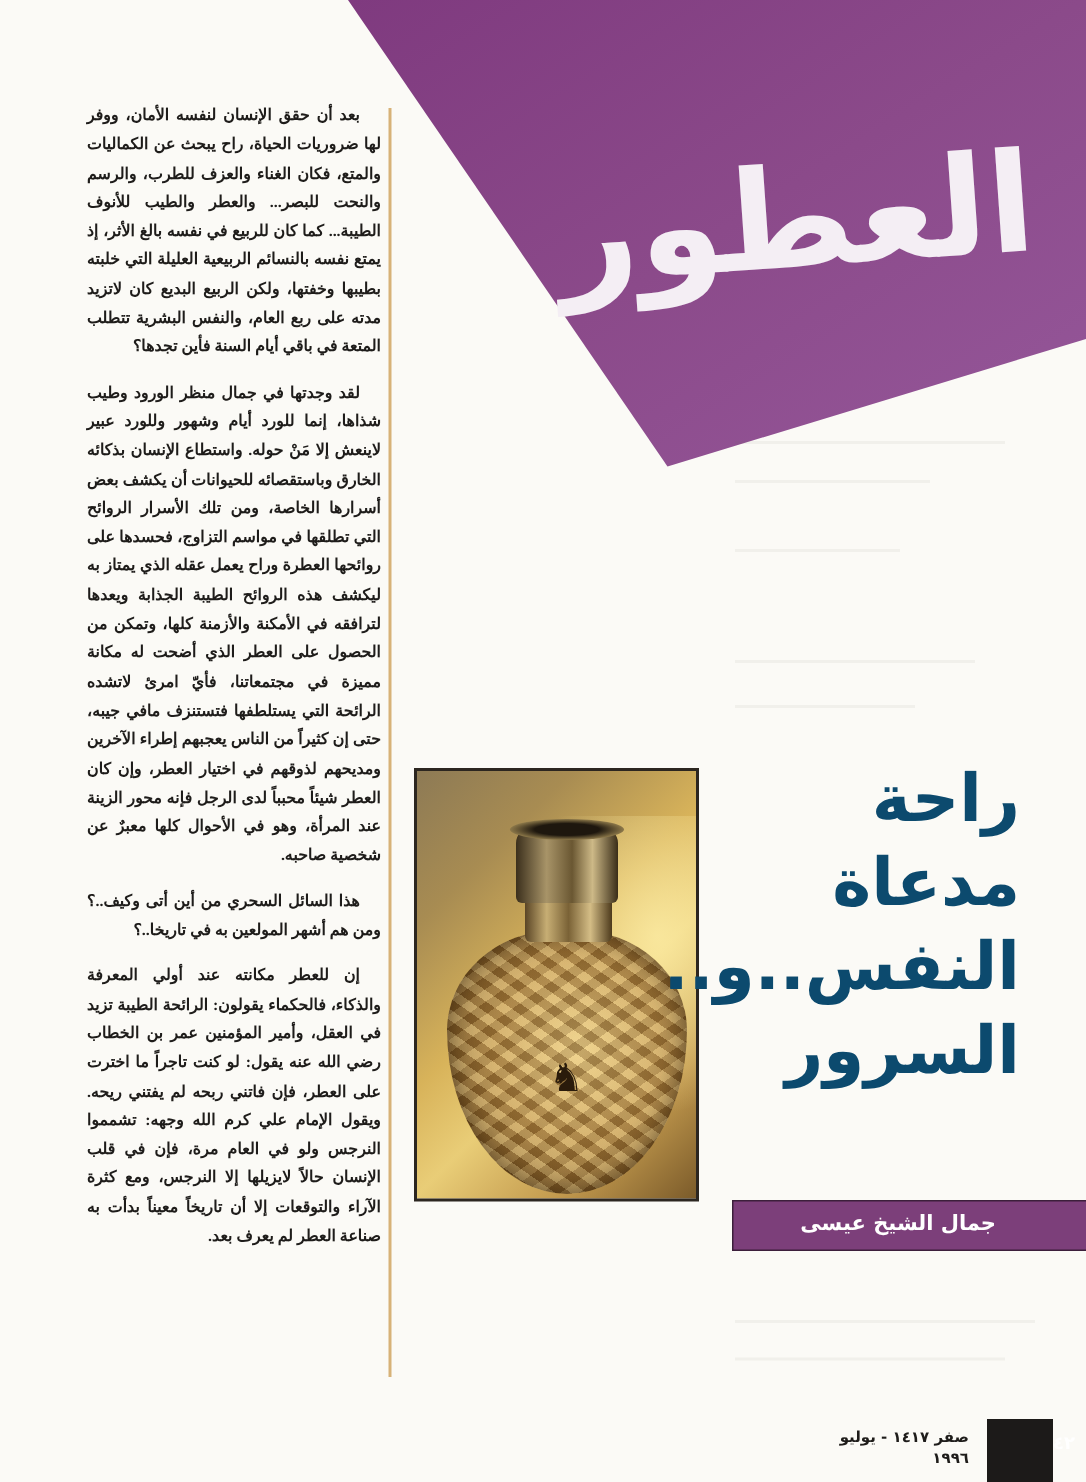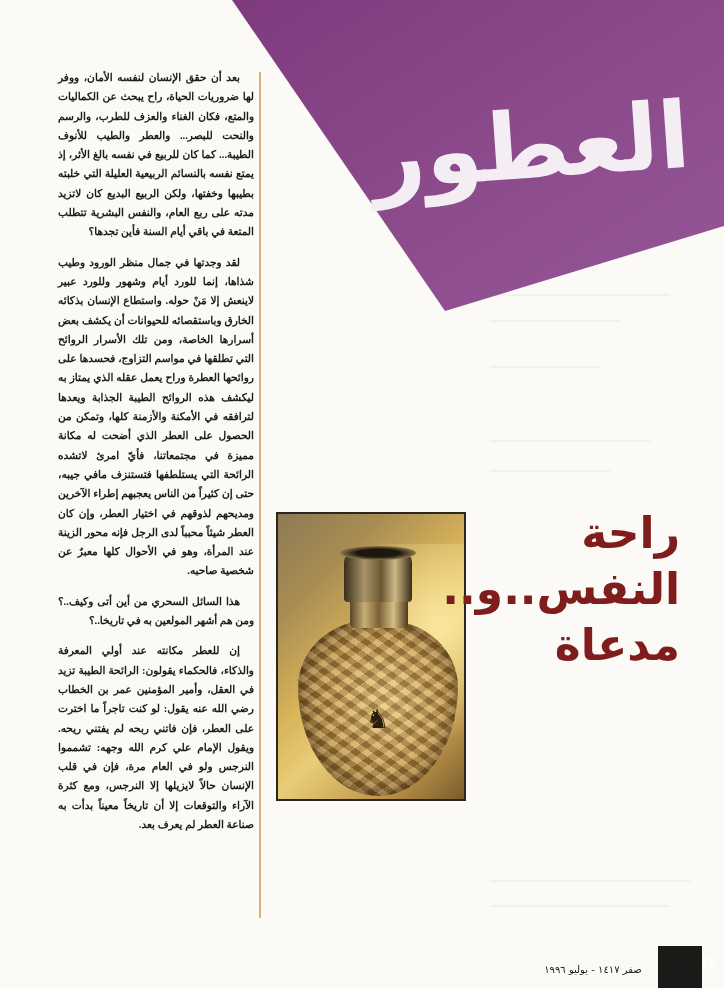--- a/index.html
+++ b/index.html
@@ -96,21 +96,21 @@
       font-family: "DejaVu Serif", serif;
     }
 
     
     .headline {
       position: absolute;
       left: 480px; top: 505px; width: 200px;
       direction: rtl; text-align: right;
       font-family: "DejaVu Sans", sans-serif;
       font-weight: bold;
-      color: #7f1d1d;
+      color: #0c4a6e;
       font-size: 44px;
       line-height: 56px;
     }
     .headline div { white-space: nowrap; }
 
     
     .author-box {
       position: absolute;
       left: 488px; top: 800px; width: 236px; height: 34px;
       background: #7c3f7a;
@@ -121,25 +121,24 @@
       color: #ffffff;
       font-weight: bold;
       font-size: 14px;
       line-height: 31px;
     }
 
     
     .footer-date {
       position: absolute;
       left: 540px; top: 952px; width: 106px;
-      direction: rtl; text-align: center;
-      font-size: 10px; font-weight: normal;
+      direction: rtl; text-align: right;
+      font-size: 10px; font-weight: bold;
       color: #1e1c1a;
       line-height: 14px;
-      margin-top: 11px;
     }
     .page-num {
       position: absolute;
       left: 658px; top: 946px; width: 22px; height: 42px;
       background: #1c1a19;
       color: #ffffff;
       font-weight: bold;
       font-size: 12px;
       text-align: center;
       padding-top: 9px;
@@ -191,21 +190,25 @@
     <div class="glow"></div>
     <div class="bottle-body"></div>
     <div class="bottle-neck"></div>
     <div class="bottle-cap"></div>
     <div class="bottle-cap-top"></div>
     <div class="bottle-emblem">♞</div>
   </div>
 
   <div class="headline">
     <div>راحة</div>
+    <div>مدعاة</div>
     <div>النفس..و..</div>
-    <div>مدعاة</div>
-  </div>
-
+    <div>السرور</div>
+  </div>
+
+  <div class="author-box">
+    <span>جمال الشيخ عيسى</span>
+  </div>
 
   <div class="footer-date">صفر ١٤١٧ - يوليو ١٩٩٦</div>
   <div class="page-num">٤٢</div>
 
 </div>
 
 </body></html>

